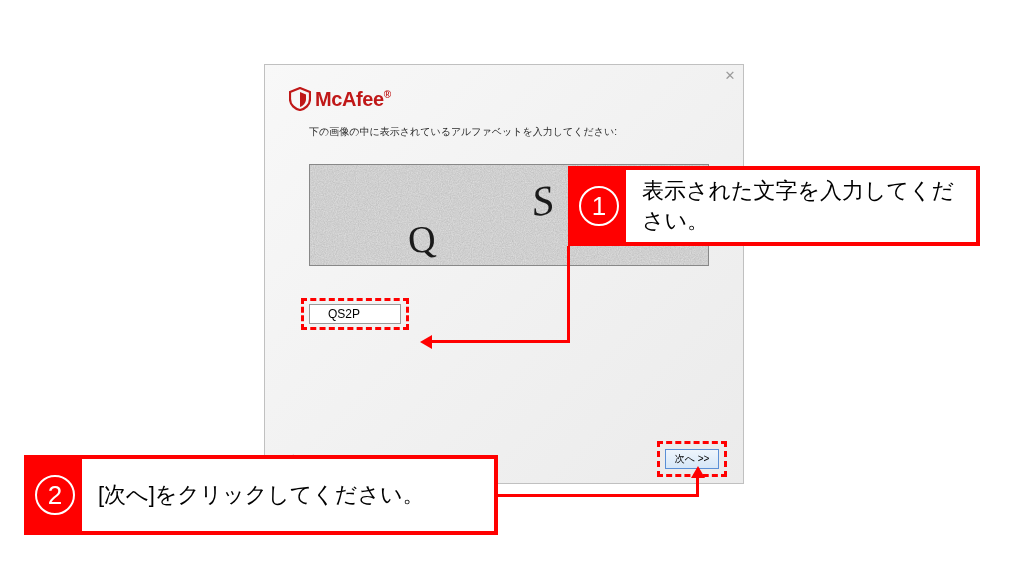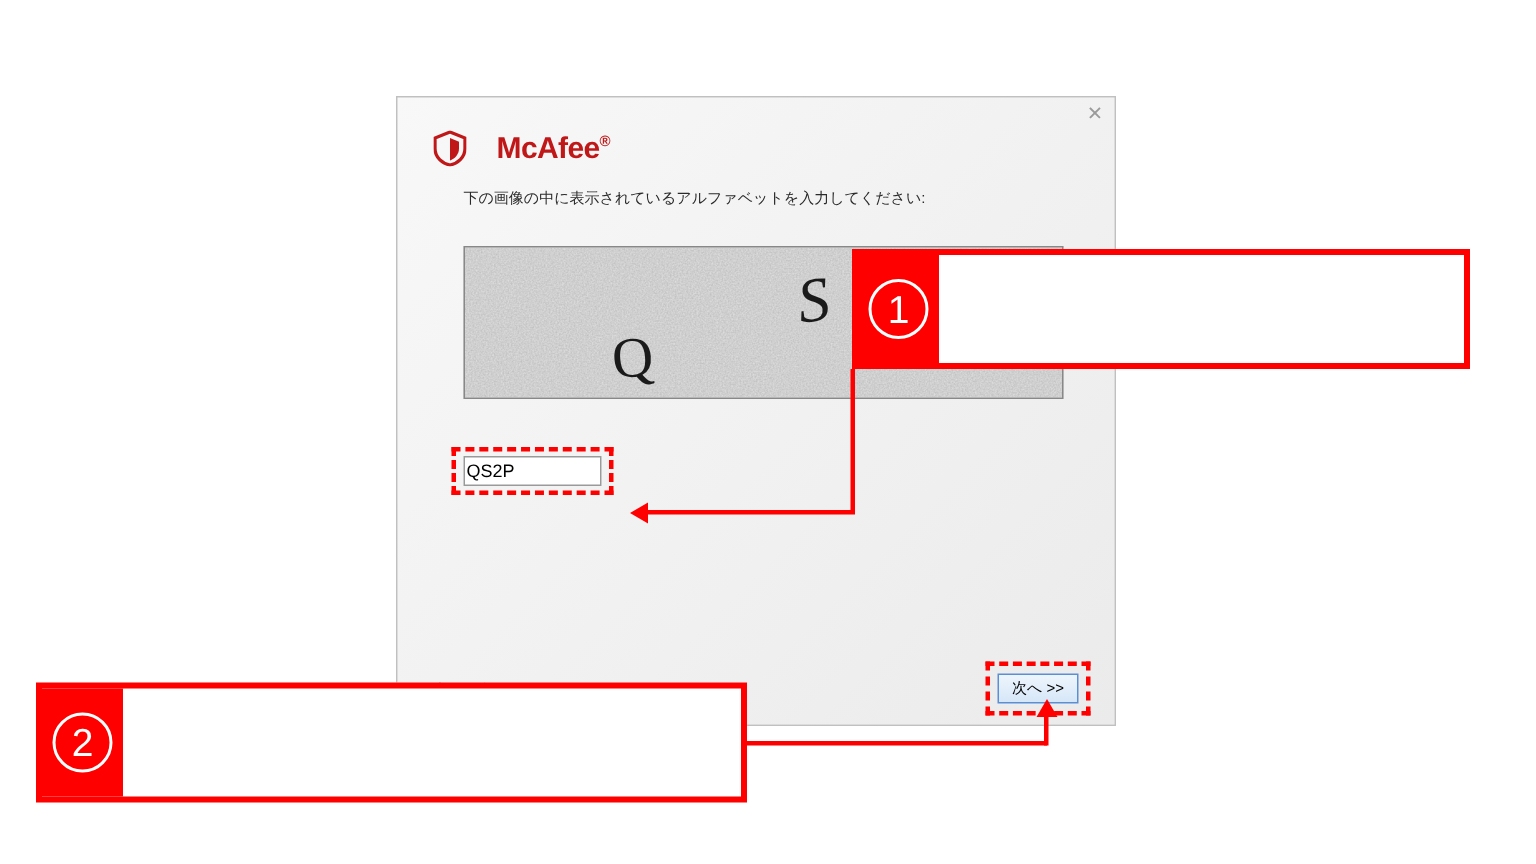--- a/index.html
+++ b/index.html
@@ -30,21 +30,21 @@
       line-height: 18px;
       text-align: center;
       color: #9a9a9a;
       cursor: pointer;
     }
     .titlebar-area { height: 22px; }
     .brand {
       padding: 0 24px;
       display: flex;
       align-items: center;
-      gap: 20px;
+      gap: 4px;
     }
     .brand-shield svg { display: block; }
     .brand-text {
       font-weight: bold;
       font-size: 20px;
       color: #c01818;
       letter-spacing: -0.4px;
     }
     .brand-text sup { font-size: 10px; }
     .content {
@@ -86,21 +86,21 @@
     .letter-p { left: 320px; top: 30px; font-size: 38px; color: #8b8b8b; transform: rotate(4deg); }
     .input-wrap {
       position: relative;
       margin-top: 38px;
       display: inline-block;
     }
     .captcha-input {
       width: 92px;
       height: 20px;
       font-size: 12px;
-      padding: 1px 1px;
+      padding: 1px 18px;
       border: 1px solid #9a9a9a;
       background: #fff;
     }
     .red-dashed-input {
       position: absolute;
       left: -8px;
       top: -6px;
       width: 108px;
       height: 32px;
       border: 3px dashed #ff0000;
@@ -255,27 +255,29 @@
     <span class="cancel-link">キャンセル</span>
     <button class="next-btn">次へ &gt;&gt;</button>
   </div>
   <div class="red-dashed-next"></div>
 </div>
 
 <div class="callout callout1">
   <div class="callout-num">
     <div class="callout-num-circle">1</div>
   </div>
+  <div class="callout-text">表示された文字を入力してください。</div>
 </div>
 
 <div class="conn" style="left:567px; top:246px; width:3px; height:96px;"></div>
 <div class="conn" style="left:432px; top:340px; width:138px; height:3px;"></div>
 <div class="arrowL" style="left:420px; top:334.5px;"></div>
 
 <div class="callout callout2">
   <div class="callout-num">
     <div class="callout-num-circle">2</div>
   </div>
+  <div class="callout-text">[次へ]をクリックしてください。</div>
 </div>
 
 <div class="conn" style="left:498px; top:494px; width:200px; height:3px;"></div>
 <div class="conn" style="left:696px; top:478px; width:3px; height:19px;"></div>
 <div class="arrowU" style="left:690.5px; top:466px;"></div>
 
 </body></html>

